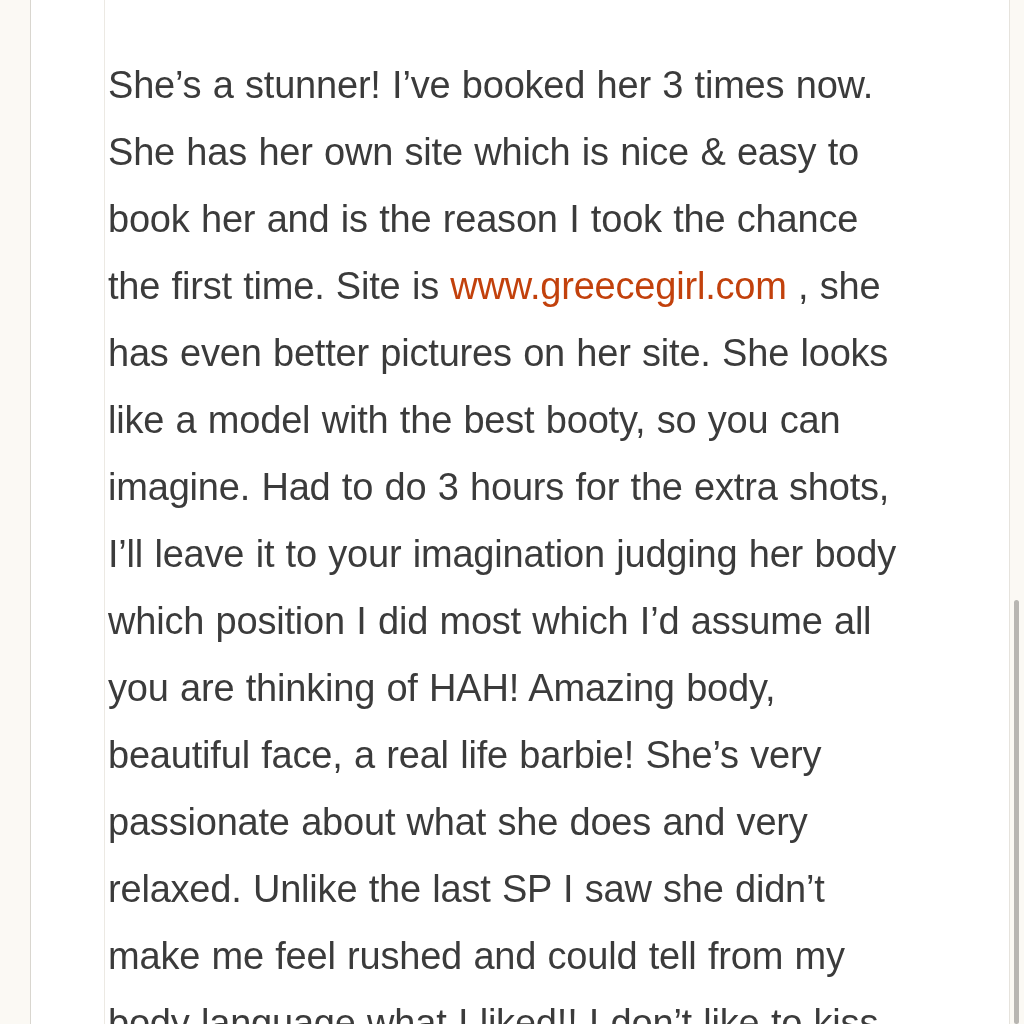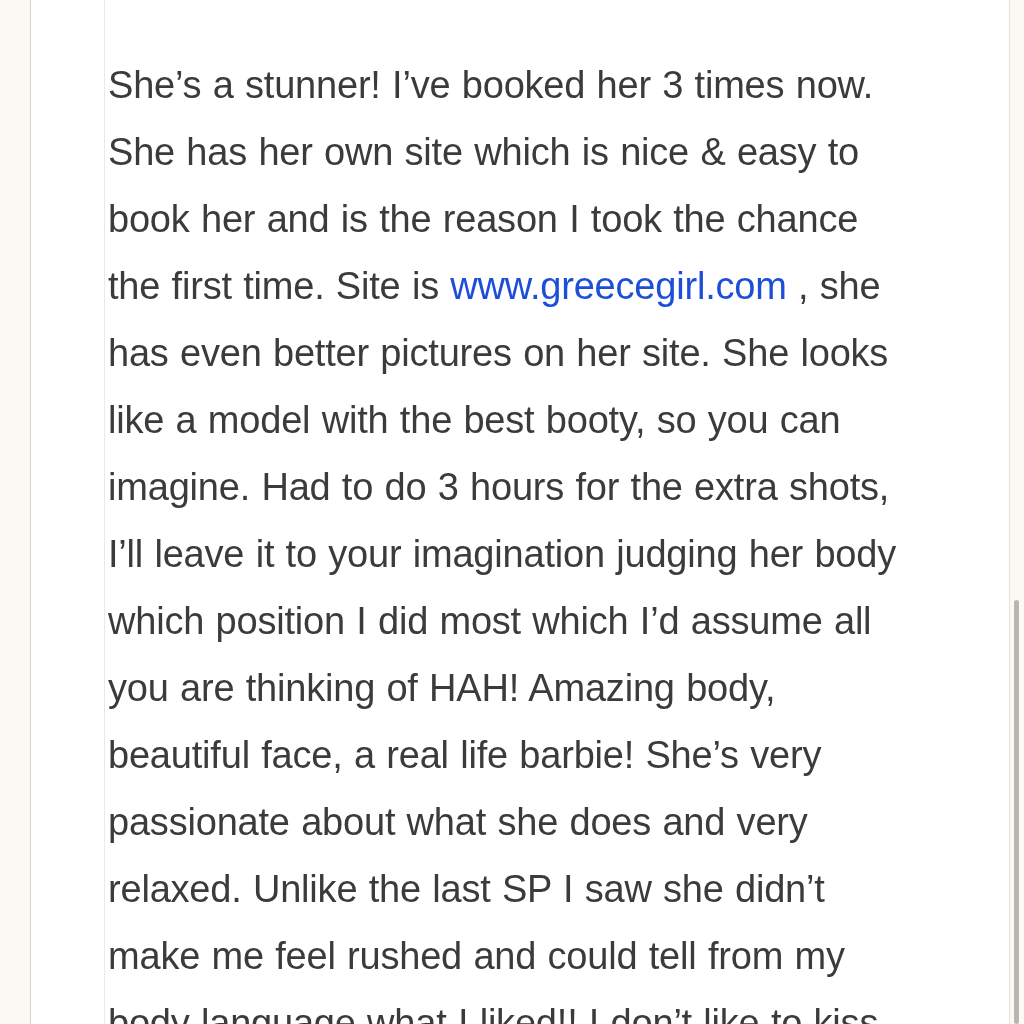--- a/index.html
+++ b/index.html
@@ -94,21 +94,21 @@
     width: 812px;
     color: #3b3b3b;
     font-size: 38px;
     line-height: 67px;
     letter-spacing: -0.2px;
     font-weight: 400;
     word-spacing: 1px;
   }
   #review-text a,
   #review-text .link {
-    color: #1d4ed8;
+    color: #c2410c;
     text-decoration: none;
     text-align: center;
   }
 </style>
 </head>
 <body>
 
 <div id="page">
 
   <div class="margin-strip-outer"></div>

